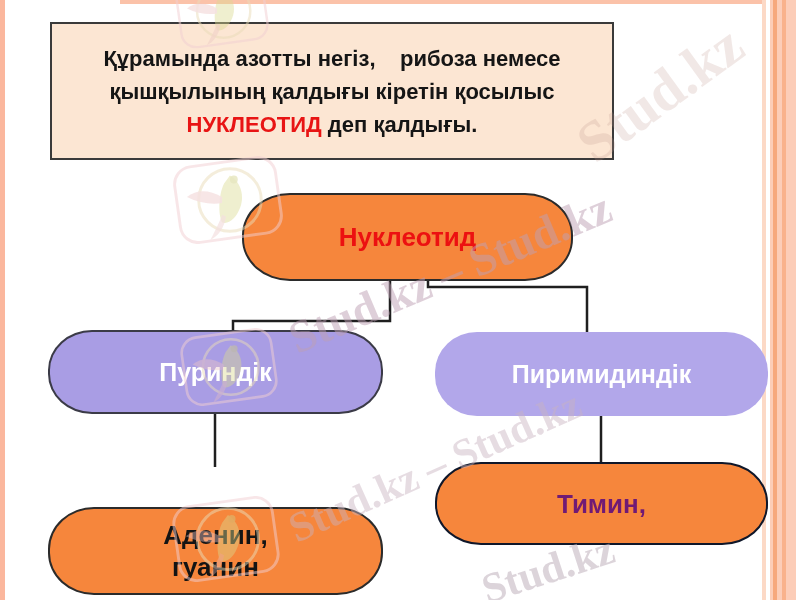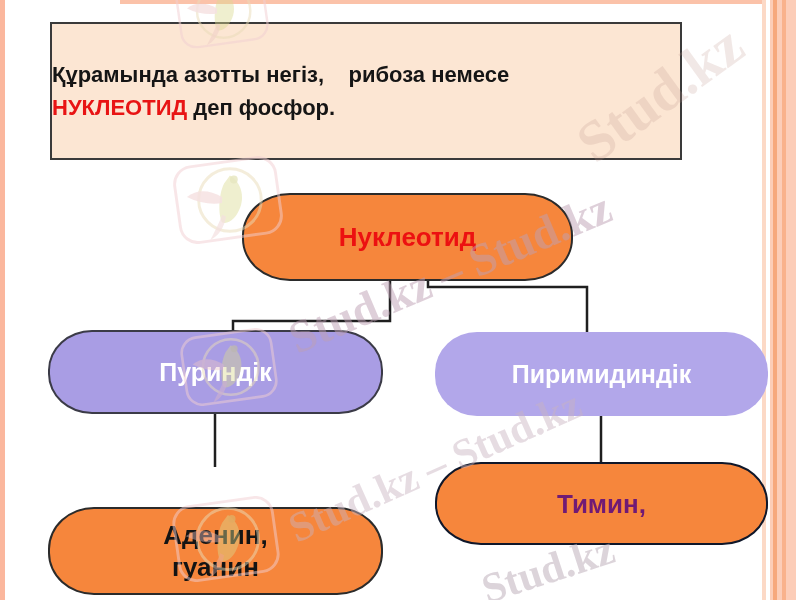--- a/index.html
+++ b/index.html
@@ -14,23 +14,23 @@
   .stripe-right-thin{left:762px;top:0;width:4px;height:600px;background:#FCD9C6;}
   .stripe-right-band{left:770px;top:0;width:26px;height:600px;background:#FCCDB8;}
   .stripe-right-d1{left:773px;top:0;width:4px;height:600px;background:#F6A87D;}
   .stripe-right-d2{left:782px;top:0;width:4px;height:600px;background:#F9B28C;}
 
   
   .connectors{position:absolute;left:0;top:0;width:796px;height:600px;}
 
   
   .def-box{
-    position:absolute;left:50px;top:22px;width:632px;height:138px;
+    position:absolute;left:50px;top:22px;width:564px;height:138px;
     background:#FCE6D3;border:2px solid #3A3A3A;box-sizing:border-box;
-    display:flex;flex-direction:column;justify-content:center;align-items:flex-start;
+    display:flex;flex-direction:column;justify-content:center;align-items:center;
     text-align:center;font-weight:bold;font-size:22px;line-height:33px;
     color:#151515;white-space:pre-wrap;
   }
   .def-term{color:#E81414;}
 
   
   .node{
     position:absolute;box-sizing:border-box;display:flex;flex-direction:column;
     justify-content:center;align-items:center;text-align:center;font-weight:bold;
   }
@@ -90,21 +90,22 @@
 
   <svg class="connectors" viewBox="0 0 796 600" fill="none" stroke="#1F1F1F" stroke-width="2.5">
     <polyline points="390,281 390,321 233,321 233,336"></polyline>
     <polyline points="428,281 428,287 587,287 587,338"></polyline>
     <line x1="215" y1="412" x2="215" y2="467"></line>
     <line x1="601" y1="414" x2="601" y2="465"></line>
   </svg>
 
   <div class="def-box">
     <div>Құрамында азотты негіз,    рибоза немесе</div>
-    <div><span class="def-term">НУКЛЕОТИД</span><span> деп фосфор.</span></div>
+    <div>қышқылының қалдығы кіретін қосылыс</div>
+    <div><span class="def-term">НУКЛЕОТИД</span><span> деп қалдығы.</span></div>
   </div>
 
   <div class="node node-root">
     <span>Нуклеотид</span>
   </div>
 
   <div class="node node-branch-right">
     <span>Пиримидиндік</span>
   </div>
 

